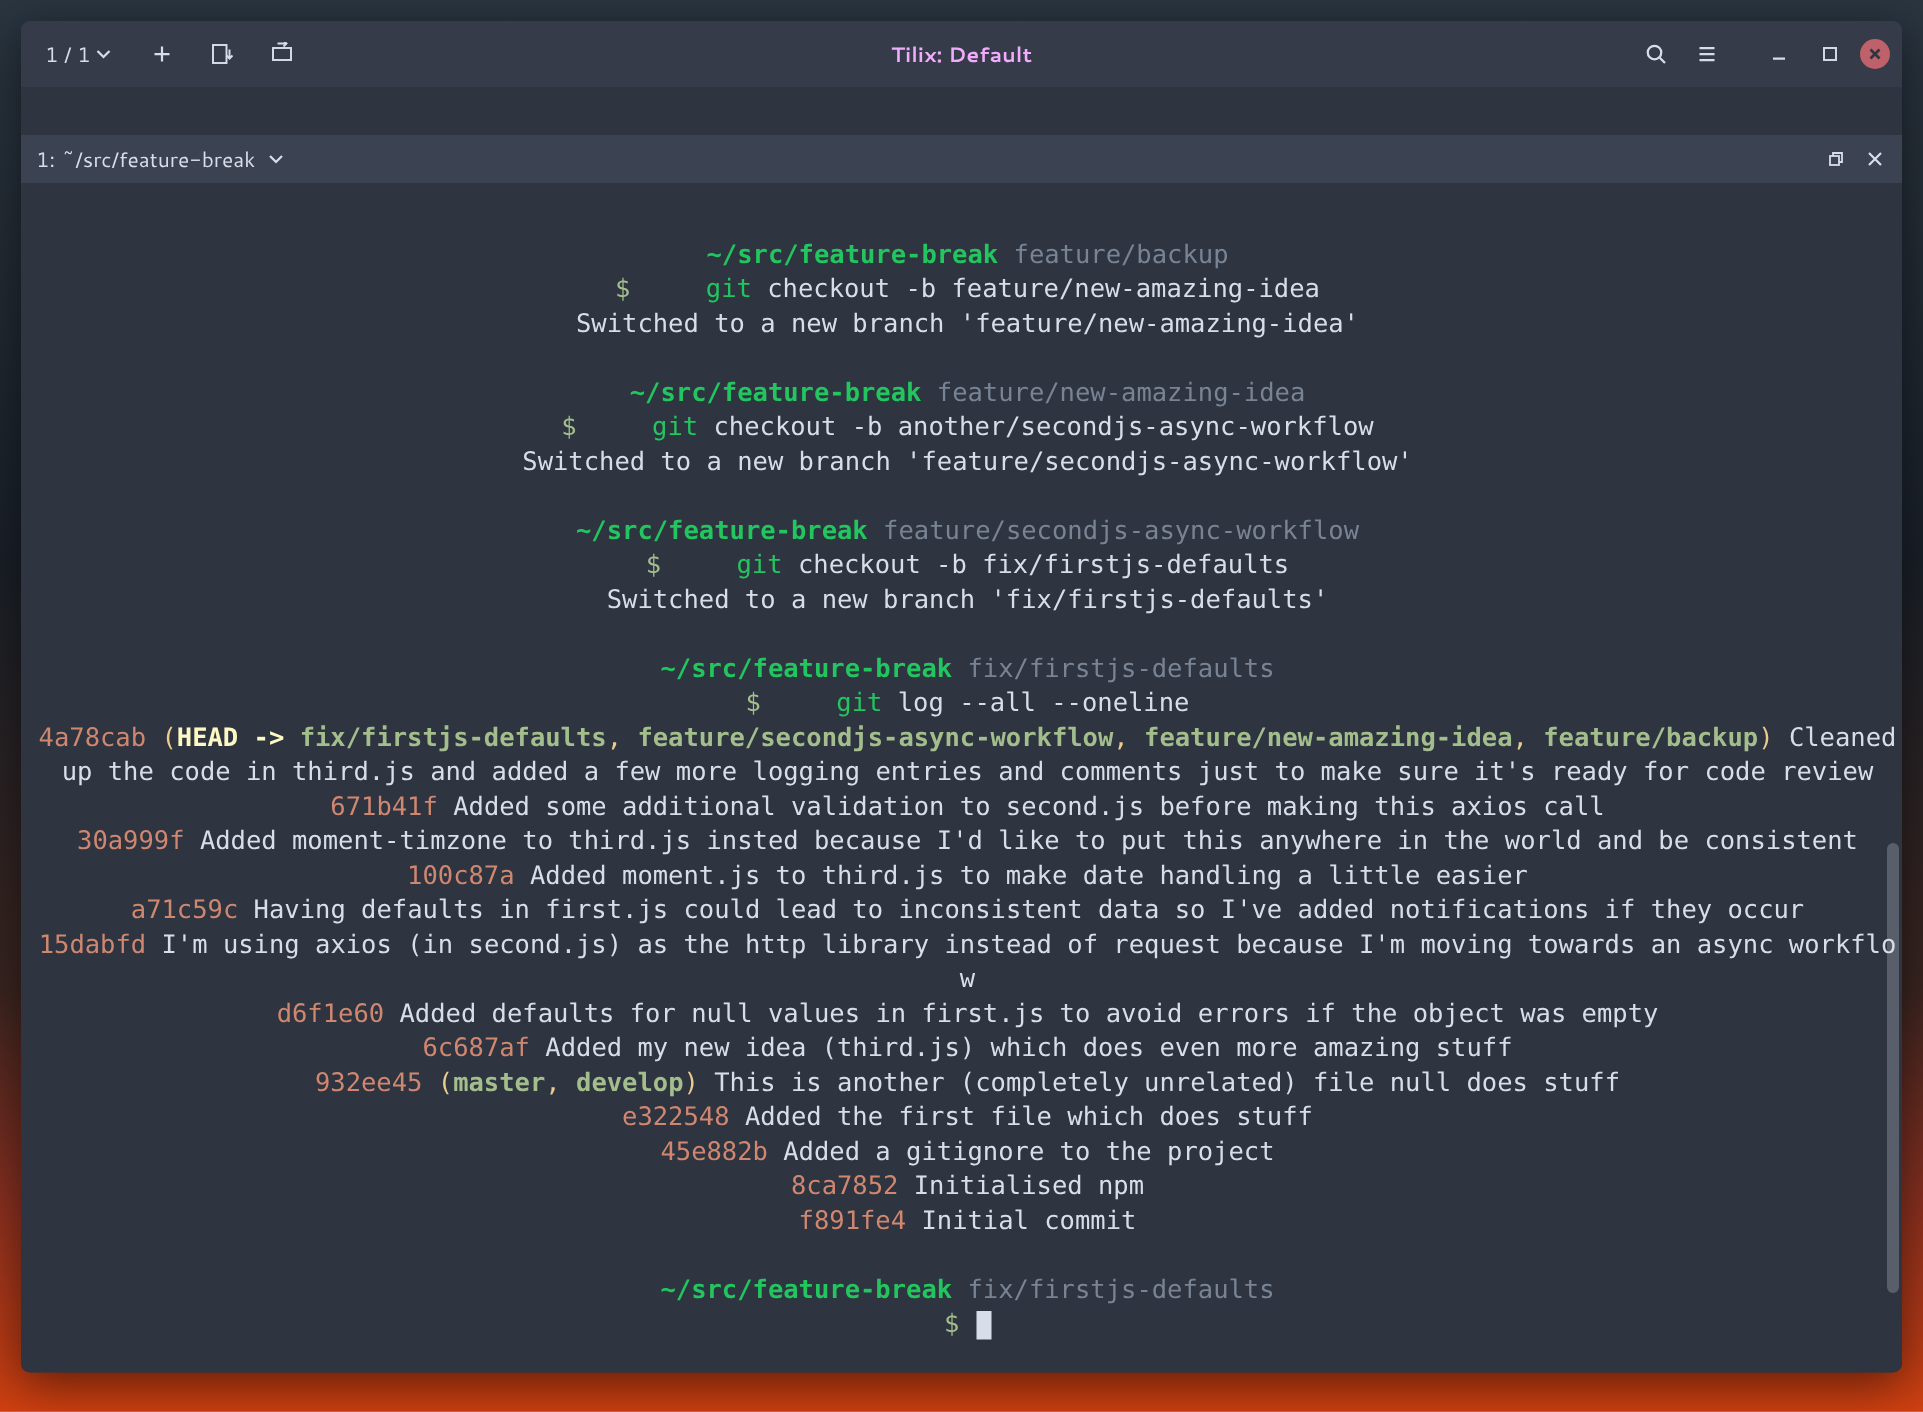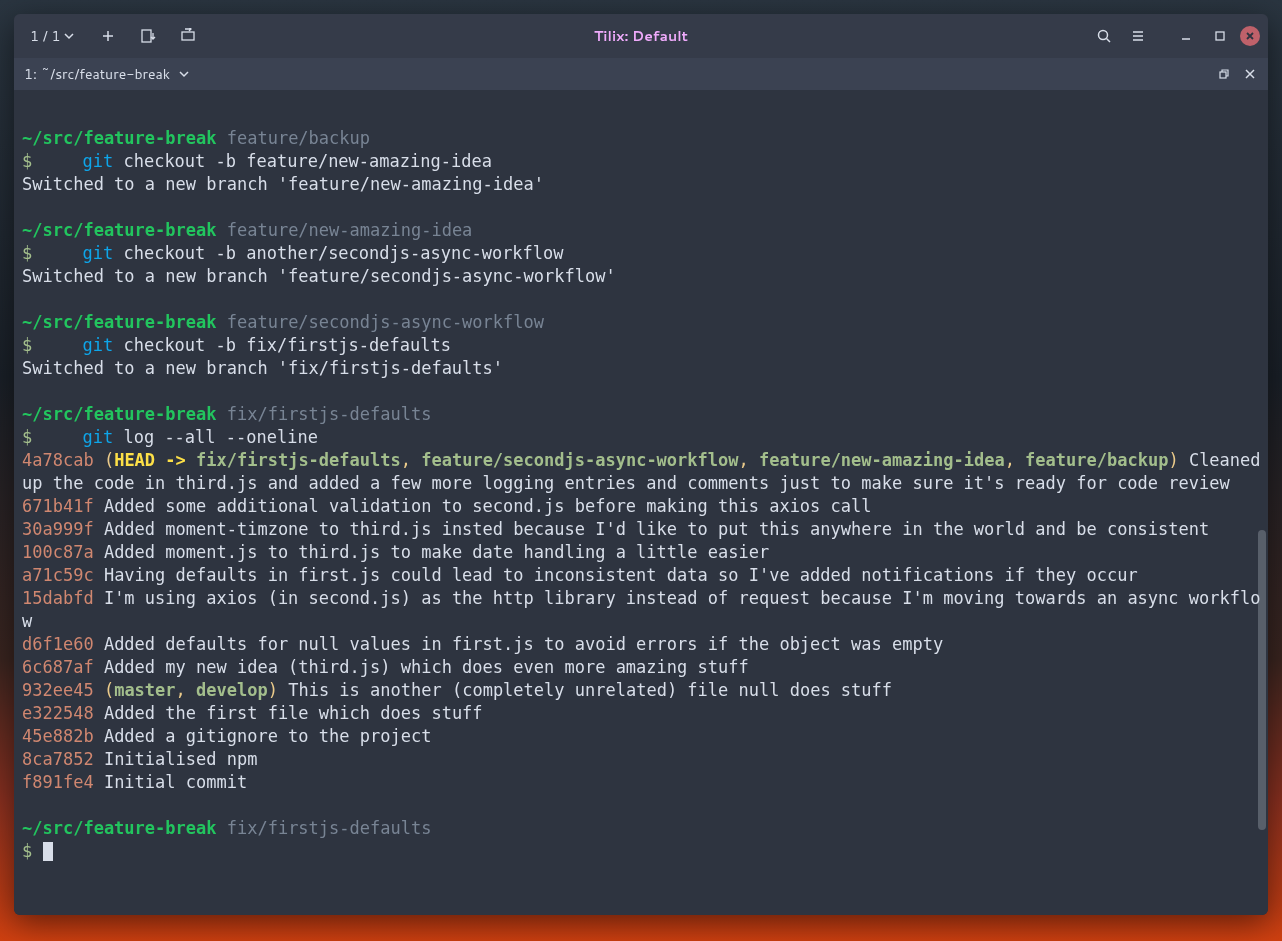--- a/index.html
+++ b/index.html
@@ -16,20 +16,21 @@
     top: 14px;
     left: 14px;
     right: 14px;
     bottom: 26px;
     background: #2e3440;
     border-radius: 6px;
     overflow: hidden;
     box-shadow: 0 8px 32px rgba(0,0,0,0.5);
     display: flex;
     flex-direction: column;
+    text-align: center;
   }
   .titlebar {
     height: 44px;
     background: #353b49;
     display: flex;
     align-items: center;
     padding: 0 8px;
     color: #d8dee9;
     font-family: 'Cantarell', 'Segoe UI', sans-serif;
     font-size: 14px;
@@ -78,20 +79,21 @@
   .tabbar {
     height: 32px;
     background: #3b4252;
     display: flex;
     align-items: center;
     padding: 0 10px;
     color: #d8dee9;
     font-family: 'Cantarell', 'Segoe UI', sans-serif;
     font-size: 14px;
     gap: 6px;
+    margin-top: 32px;
   }
   .tabbar .right { margin-left: auto; display: flex; gap: 10px; }
   .tab-ico { width: 16px; height: 16px; display: inline-flex; align-items: center; justify-content: center; cursor: pointer; color:#d8dee9; }
   .term {
     flex: 1;
     background: #2e3440;
     padding: 14px 0 0 0;
     color: #d8dee9;
     font-size: 17px;
     line-height: 23px;
@@ -108,23 +110,23 @@
     right: 2px;
     top: 440px;
     width: 8px;
     height: 300px;
     background: rgba(216,222,233,0.25);
     border-radius: 4px;
   }
   .c-path { color: #22c55e; font-weight: bold; }
   .c-branch { color: #788494; }
   .c-prompt { color: #a3be8c; }
-  .c-cmd { color: #0ea5e9; margin-left: 40px; }
+  .c-cmd { color: #22c55e; margin-left: 40px; }
   .c-hash { color: #d08770; }
-  .c-head { color: #fde047; font-weight: bold; }
+  .c-head { color: #fef9c3; font-weight: bold; }
   .c-refgreen { color: #a3be8c; font-weight: bold; }
   .c-yellow { color: #ebcb8b; }
   .cursor {
     display: inline-block;
     width: 10px;
     height: 19px;
     background: #d8dee9;
     vertical-align: text-bottom;
     margin-left: 1px;
   }

